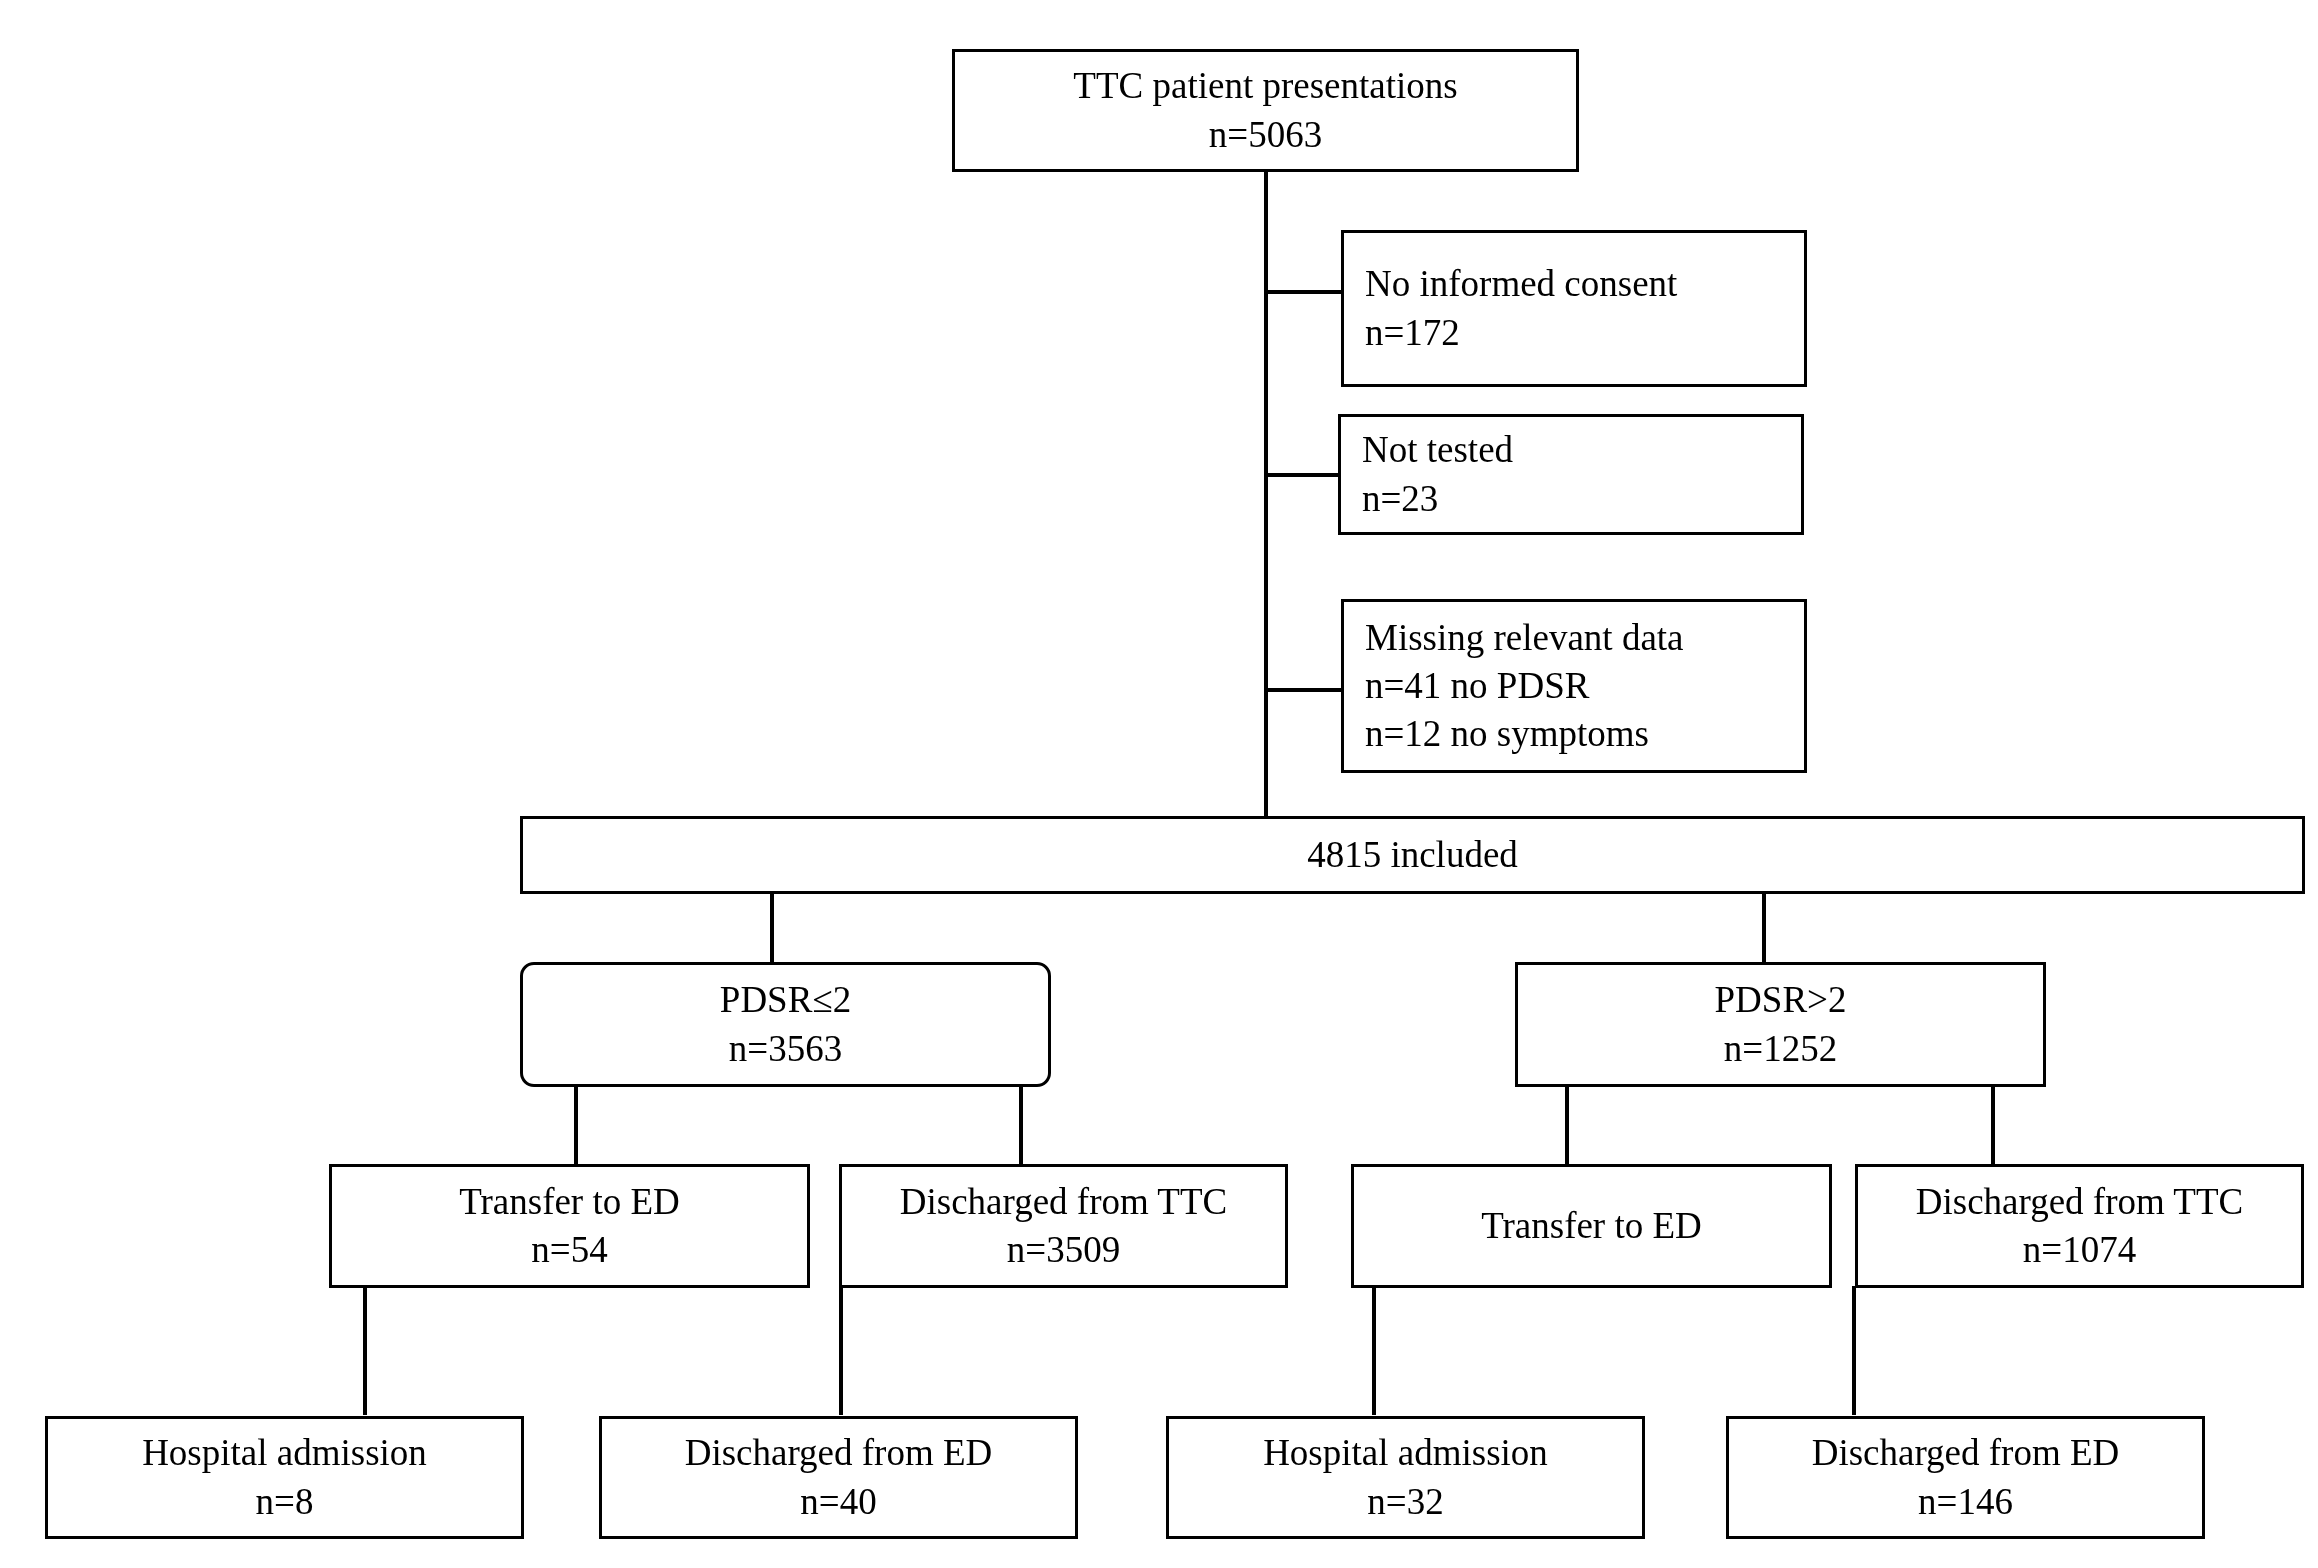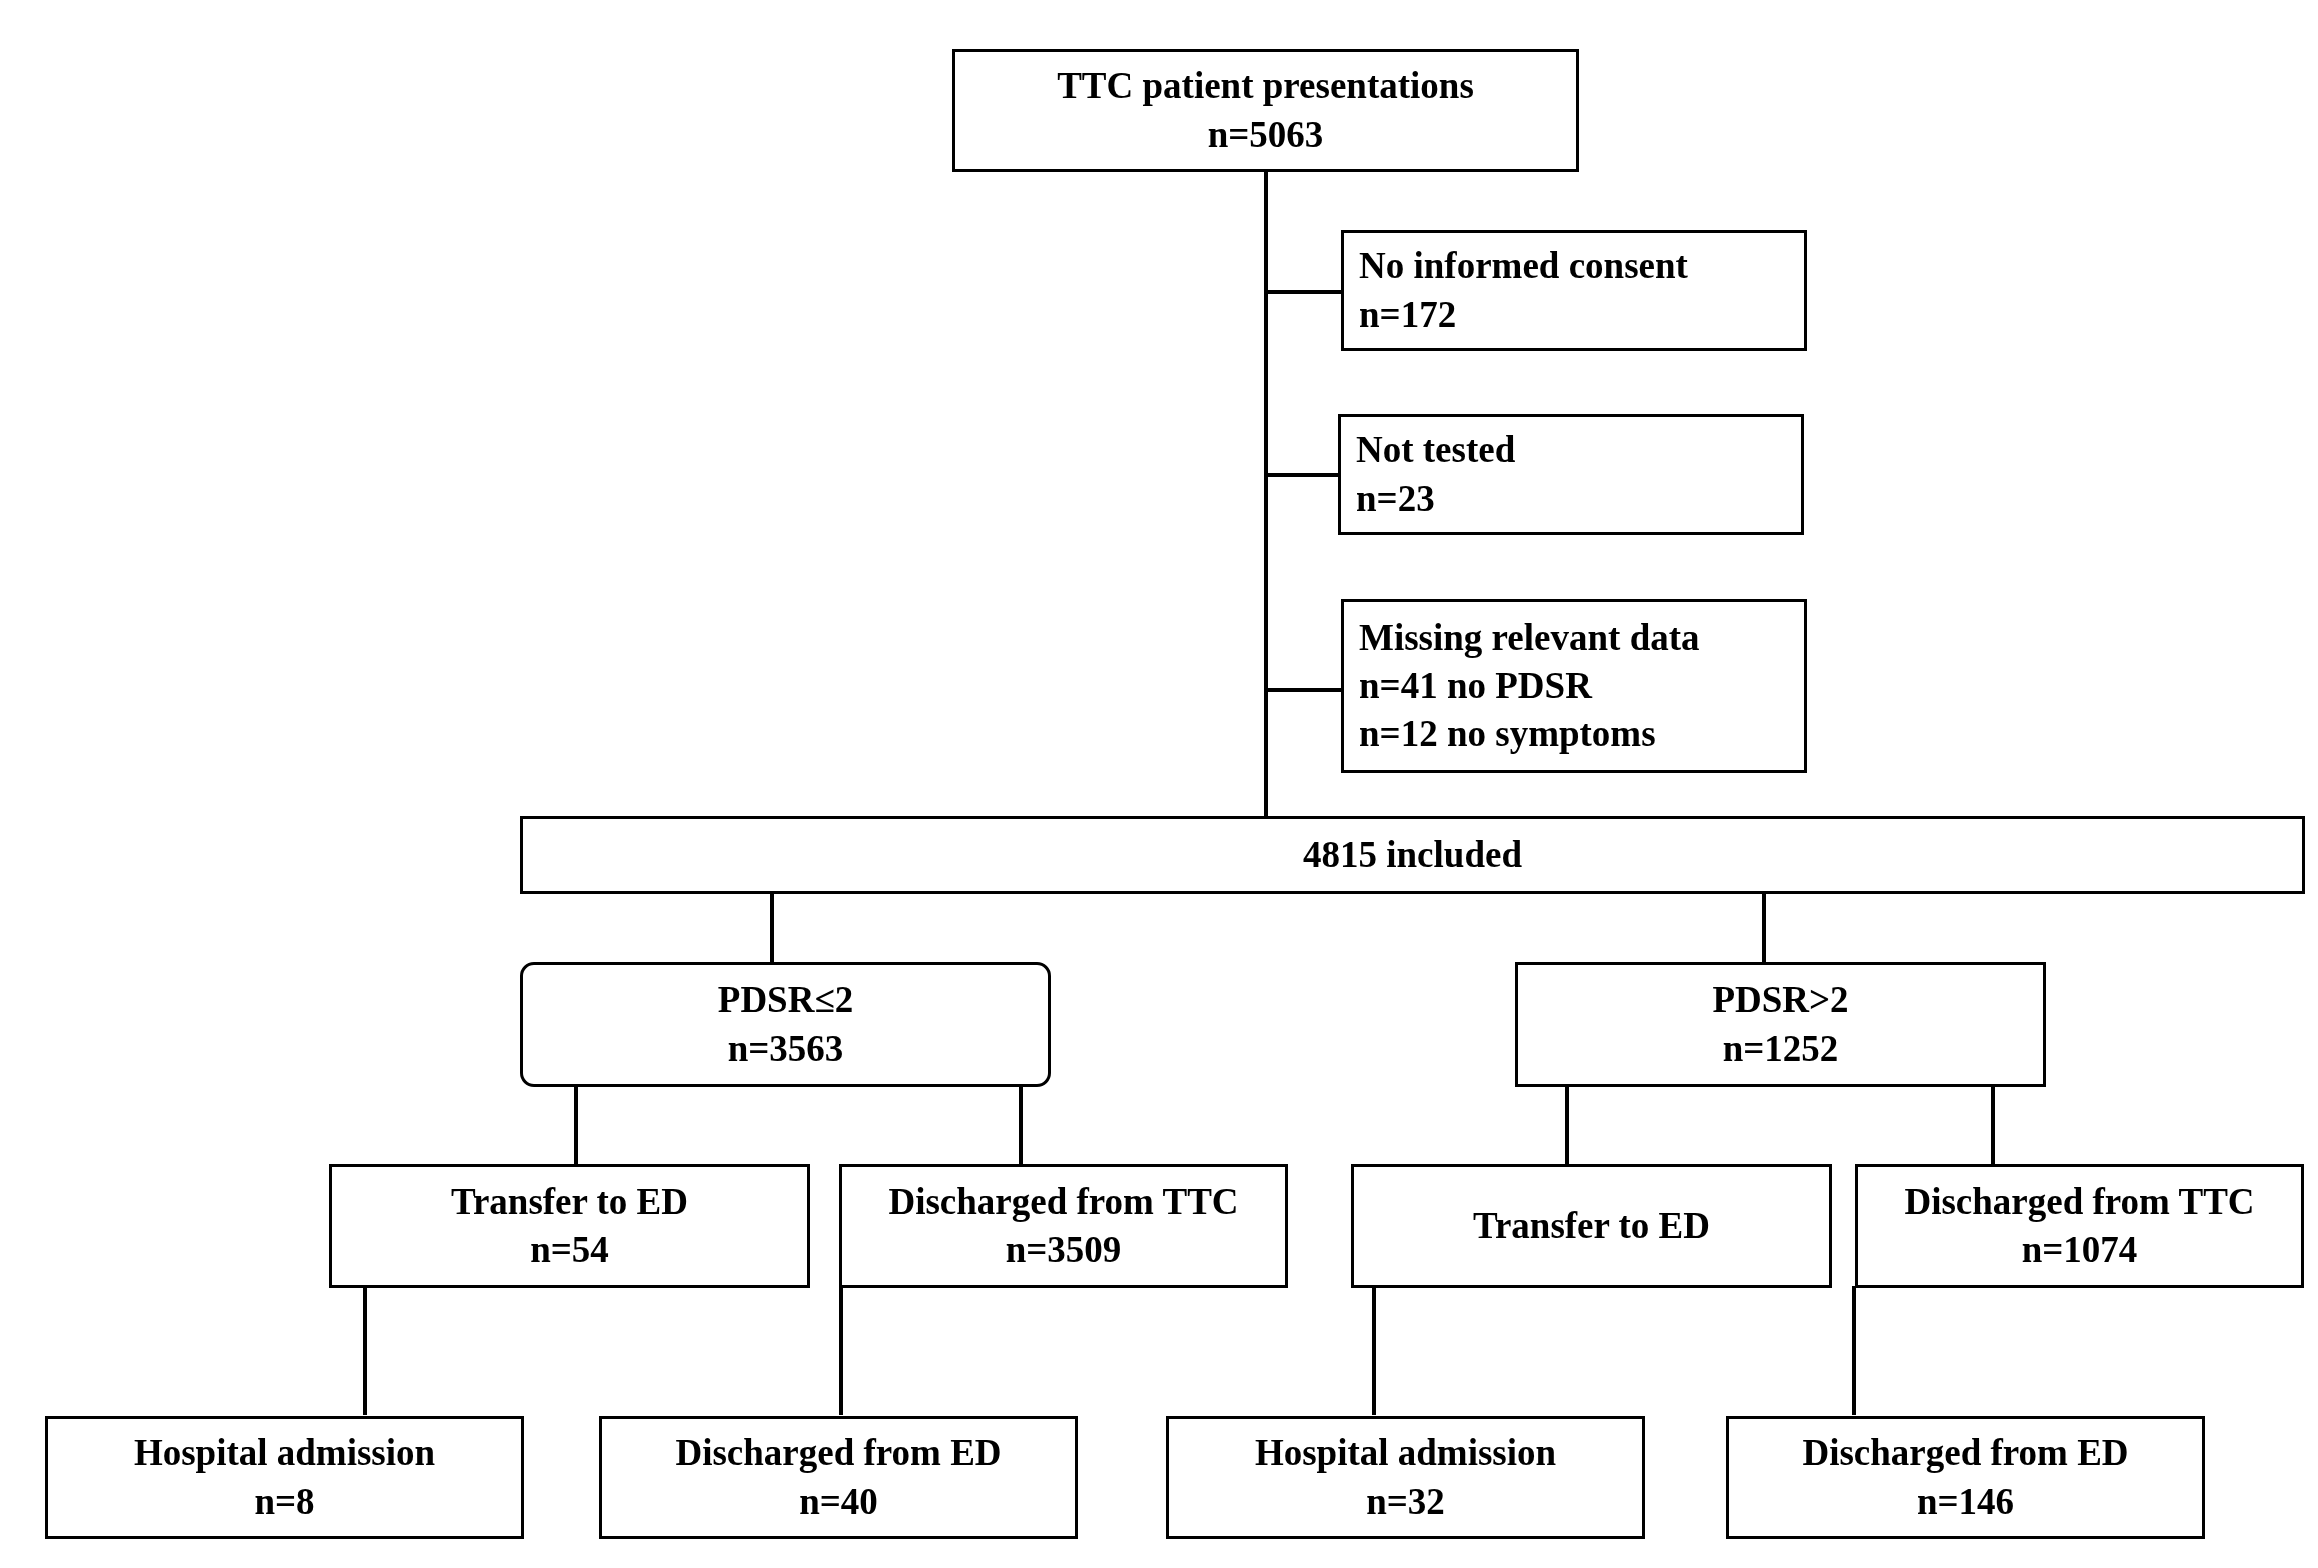--- a/index.html
+++ b/index.html
@@ -16,23 +16,22 @@
     overflow: hidden;
   }
   .node {
     position: absolute;
     box-sizing: border-box;
     border: 3px solid #000000;
     background: #ffffff;
     display: flex;
     flex-direction: column;
     justify-content: center;
-    padding: 0 15px;
+    padding: 0 21px;
     z-index: 2;
-    font-weight: bold;
   }
   .node .line {
     font-size: 37px;
     line-height: 1.30;
     color: #000000;
     white-space: nowrap;
   }
   .node.center .line { text-align: center; }
   .node.left .line   { text-align: left; }
 
@@ -70,21 +69,21 @@
   <div class="connector v" style="left:839px; top:1286px; height:129px;"></div>
 
   <div class="connector v" style="left:1372px; top:1286px; height:129px;"></div>
   <div class="connector v" style="left:1852px; top:1286px; height:129px;"></div>
 
   <div class="node center" style="left:952px; top:49px; width:627px; height:123px;">
     <div class="line">TTC patient presentations</div>
     <div class="line">n=5063</div>
   </div>
 
-  <div class="node left" style="left:1341px; top:230px; width:466px; height:121px;">
+  <div class="node left" style="left:1341px; top:230px; width:466px; height:157px;">
     <div class="line">No informed consent</div>
     <div class="line">n=172</div>
   </div>
 
   <div class="node left" style="left:1338px; top:414px; width:466px; height:121px;">
     <div class="line">Not tested</div>
     <div class="line">n=23</div>
   </div>
 
   <div class="node left" style="left:1341px; top:599px; width:466px; height:174px;">

